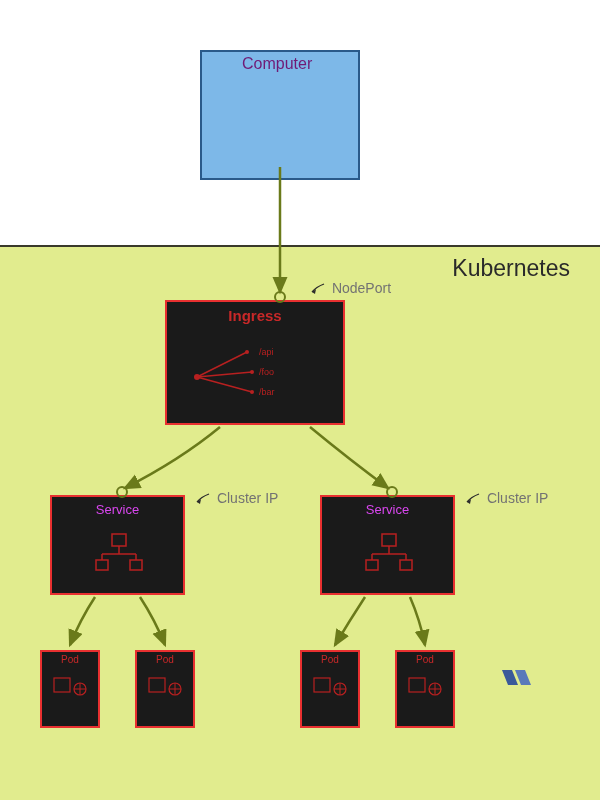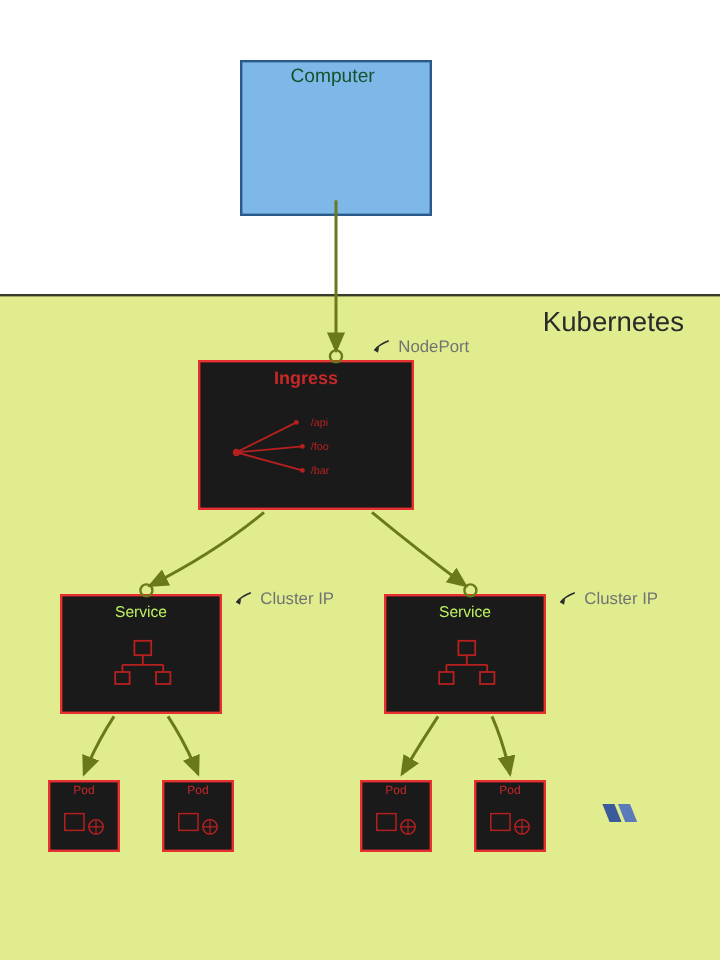--- a/index.html
+++ b/index.html
@@ -47,21 +47,21 @@
     width: 160px;
     height: 130px;
     background: #7db8e8;
     border: 2px solid #2a5a8a;
   }
   .computer-label {
     position: absolute;
     top: 55px;
     left: 242px;
     font-size: 16px;
-    color: #14532d;
+    color: #701a75;
   }
   .node-box {
     position: absolute;
     background: #1a1a1a;
     border: 2px solid #e83030;
   }
   .browser-box {
     top: 80px;
     left: 225px;
     width: 110px;
@@ -132,32 +132,32 @@
     left: 320px;
     width: 135px;
     height: 100px;
   }
   .service-label {
     position: absolute;
     top: 5px;
     width: 100%;
     text-align: center;
     font-size: 13px;
-    color: #bef264;
+    color: #d946ef;
   }
   .service-icon {
     position: absolute;
     top: 35px;
     left: 40px;
     width: 55px;
     height: 45px;
   }
   .pod-box {
     width: 60px;
-    height: 60px;
+    height: 78px;
   }
   .pod1 { top: 650px; left: 40px; }
   .pod2 { top: 650px; left: 135px; }
   .pod3 { top: 650px; left: 300px; }
   .pod4 { top: 650px; left: 395px; }
   .pod-label {
     position: absolute;
     top: 2px;
     width: 100%;
     text-align: center;

